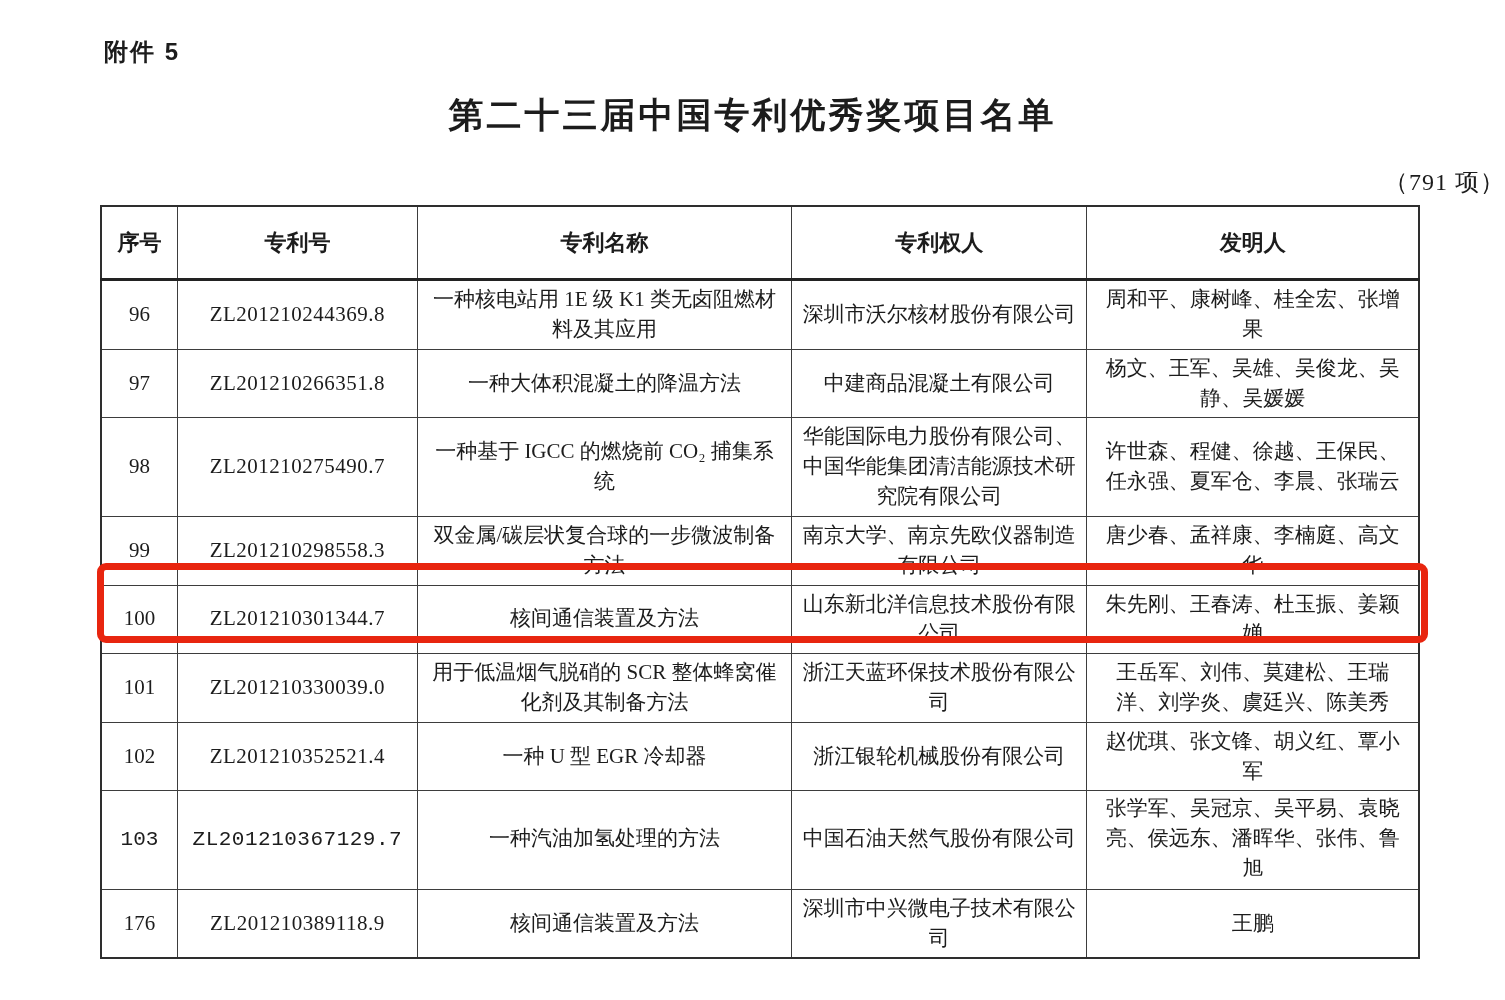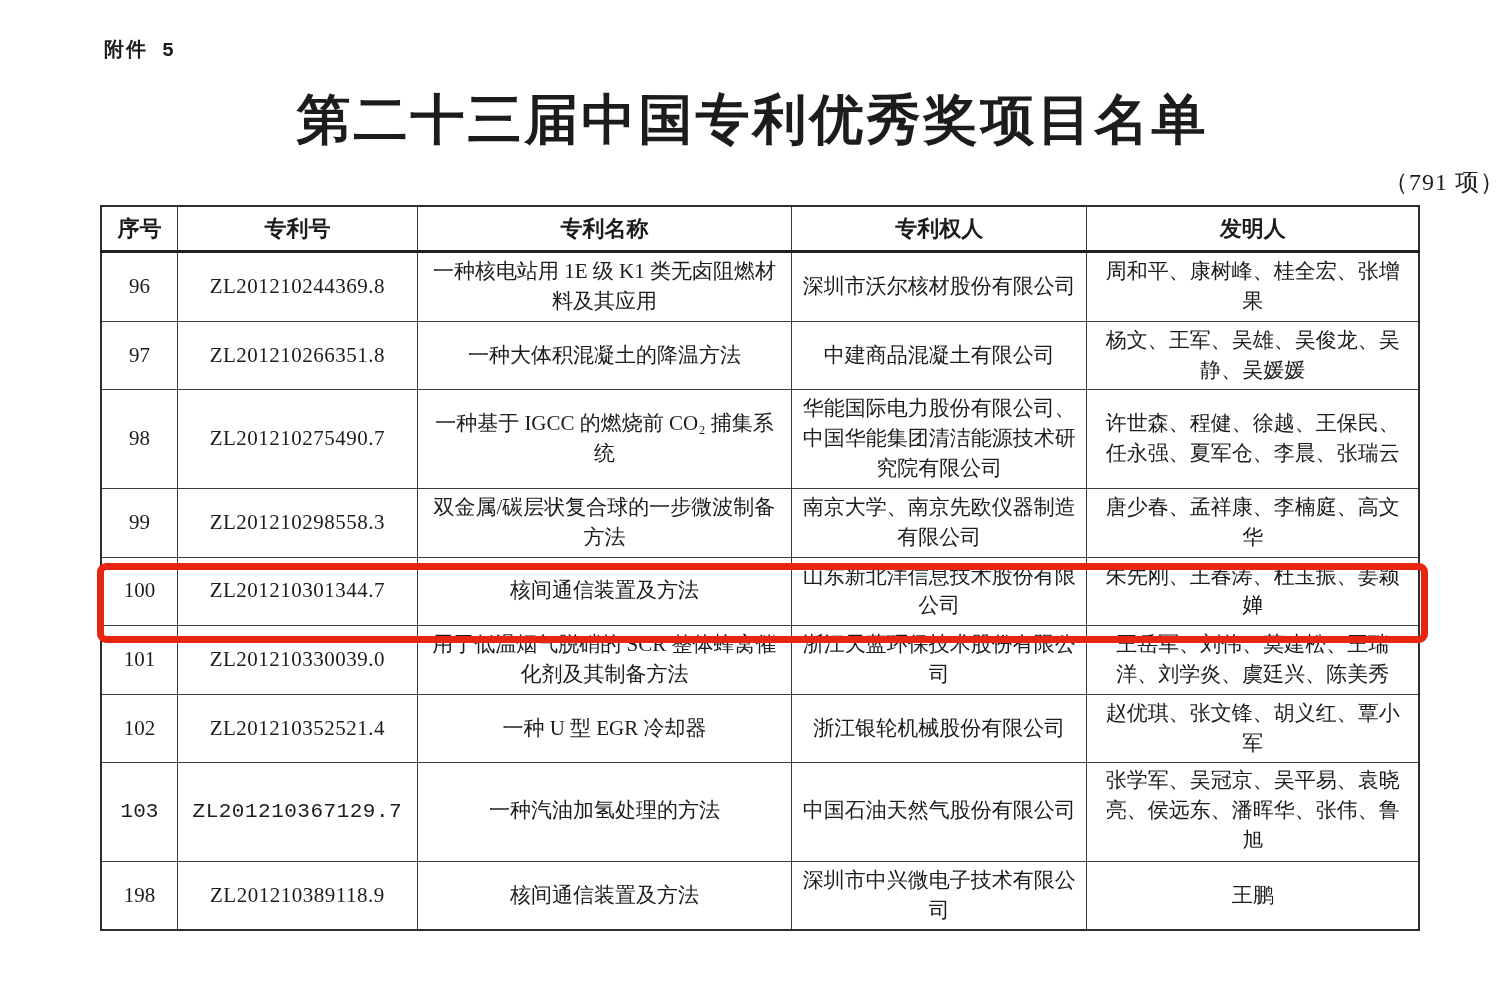--- a/index.html
+++ b/index.html
@@ -9,33 +9,33 @@
     height: 1000px;
     background: #ffffff;
     font-family: "Liberation Serif", "DejaVu Serif", serif;
     color: #1c1c1c;
     overflow: hidden;
   }
   .attachment {
     position: absolute;
     left: 104px;
     top: 36px;
-    font-family: Liberation Mono, monospace;
+    font-family: Liberation Sans, sans-serif;
     font-weight: bold;
-    font-size: 20px;
+    font-size: 24px;
     letter-spacing: 2px;
   }
   .doc-title {
     position: absolute;
     left: 0;
-    top: 84px;
+    top: 92px;
     width: 100%;
     text-align: center;
     font-weight: bold;
-    font-size: 54px;
+    font-size: 35px;
     letter-spacing: 3px;
   }
   .doc-subtitle {
     position: absolute;
     left: 0;
     top: 166px;
     width: 100%;
     text-align: right;
     font-size: 24px;
     letter-spacing: 1px;
@@ -60,21 +60,21 @@
     line-height: 1.42;
     font-size: 21px;
     box-sizing: border-box;
     overflow: hidden;
   }
   .patent-table th {
     font-family: "Liberation Sans", "DejaVu Sans", sans-serif;
     font-weight: bold;
     font-size: 22px;
     height: 36px;
-    padding: 6px 6px;
+    padding: 20px 6px;
     border-bottom: 3px solid #222;
   }
   .col-no      { width: 5.8%; }
   .col-patno   { width: 18.2%; }
   .col-name    { width: 28.4%; }
   .col-owner   { width: 22.4%; }
   .col-inv     { width: 25.2%; }
   .cell-serial { font-size: 22px; }
   .cell-patno  { font-size: 22px; letter-spacing: 0.5px; }
   .cell-name   { padding: 4px 14px; }
@@ -180,21 +180,21 @@
           <td>赵优琪、张文锋、胡义红、覃小军</td>
         </tr>
         <tr class="r-103">
           <td class="cell-serial">103</td>
           <td class="cell-patno">ZL201210367129.7</td>
           <td class="cell-name">一种汽油加氢处理的方法</td>
           <td>中国石油天然气股份有限公司</td>
           <td>张学军、吴冠京、吴平易、袁晓亮、侯远东、潘晖华、张伟、鲁旭</td>
         </tr>
         <tr class="r-105">
-          <td class="cell-serial">198</td>
+          <td class="cell-serial">176</td>
           <td class="cell-patno">ZL201210389118.9</td>
           <td class="cell-name">核间通信装置及方法</td>
           <td>深圳市中兴微电子技术有限公司</td>
           <td>王鹏</td>
         </tr>
       </tbody>
     </table>
   </div>
 
   <div class="highlight-box" style="border-color: rgb(232, 37, 15);"></div>

